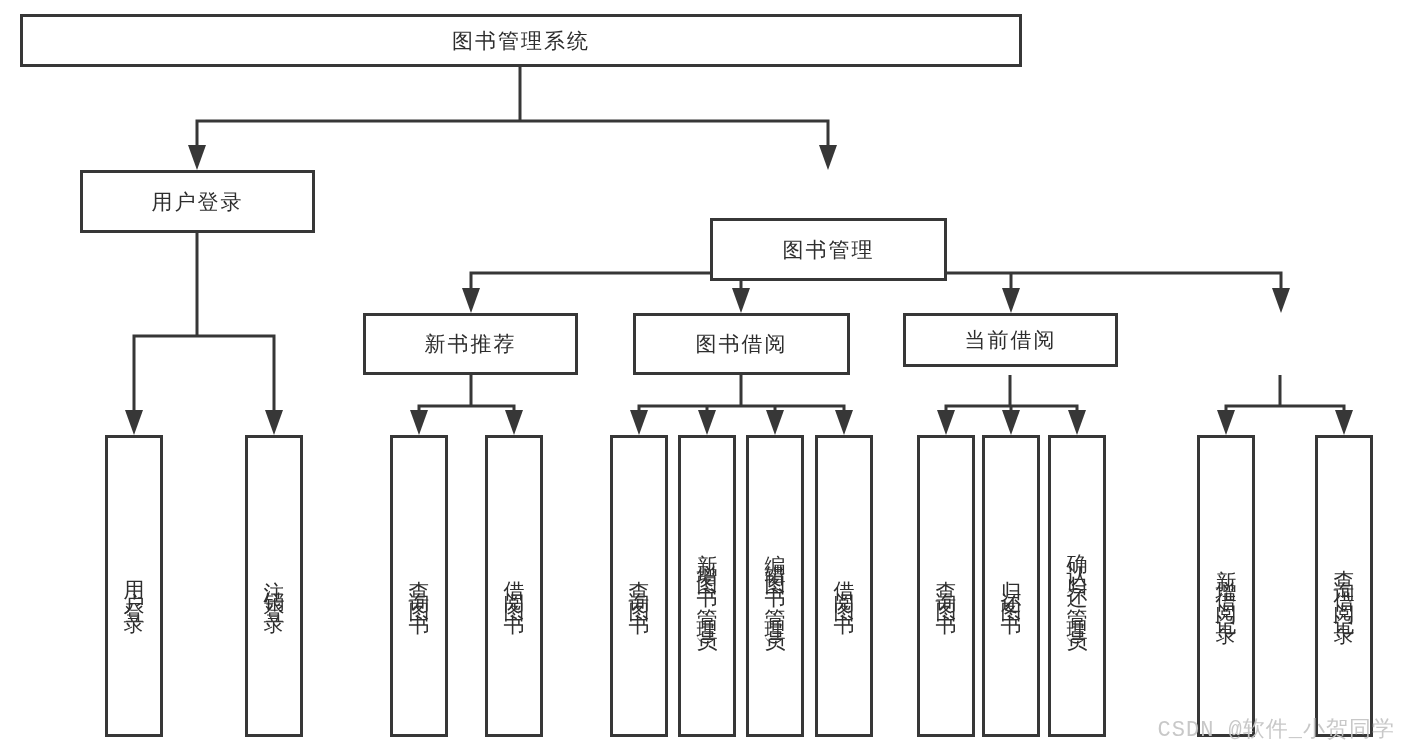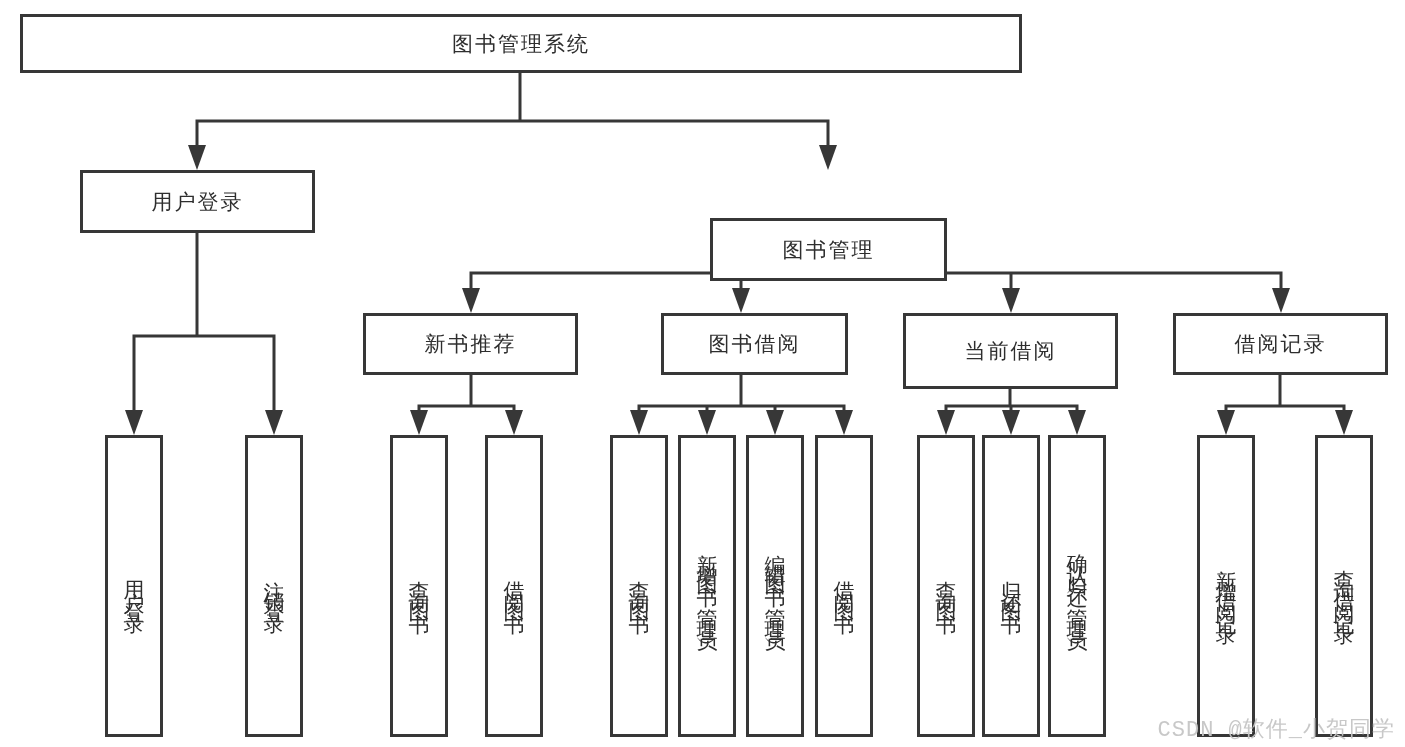--- a/index.html
+++ b/index.html
@@ -114,42 +114,39 @@
     </g>
 
     <g>
       <path d="M1280 375 V406" fill="none" stroke="#373737" stroke-width="3"></path>
       <path d="M1226 414 V406 H1344 V414" fill="none" stroke="#373737" stroke-width="3"></path>
       <path d="M1217,410 L1235,410 L1226,435 Z" fill="#373737"></path>
       <path d="M1335,410 L1353,410 L1344,435 Z" fill="#373737"></path>
     </g>
   </svg>
 
-  <div class="box" style="left:20px; top:14px; width:1002px; height:59px;">
+  <div class="box" style="left:20px; top:14px; width:1002px; height:53px;">
     <span>图书管理系统</span>
   </div>
 
   <div class="box" style="left:80px; top:170px; width:235px; height:63px;">
     <span>用户登录</span>
   </div>
   <div class="box" style="left:710px; top:170px; width:237px; height:63px;margin-top:48px;">
     <span>图书管理</span>
   </div>
 
   <div class="box" style="left:363px; top:313px; width:215px; height:62px;">
     <span>新书推荐</span>
   </div>
-  <div class="box" style="left:633px; top:313px; width:187px; height:62px;margin-left:28px;">
+  <div class="box" style="left:633px; top:313px; width:217px; height:62px;">
     <span>图书借阅</span>
   </div>
-  <div class="box" style="left:903px; top:313px; width:215px; height:76px;">
+  <div class="box" style="left:903px; top:313px; width:215px; height:54px;">
     <span>当前借阅</span>
-  </div>
-  <div class="box" style="left:1173px; top:313px; width:215px; height:62px;">
-    <span>借阅记录</span>
   </div>
 
   <div class="box leaf" style="left:105px; top:435px; width:58px; height:302px;">
     <span>用户登录</span>
   </div>
   <div class="box leaf" style="left:245px; top:435px; width:58px; height:302px;">
     <span>注销登录</span>
   </div>
 
   <div class="box leaf" style="left:390px; top:435px; width:58px; height:302px;">

